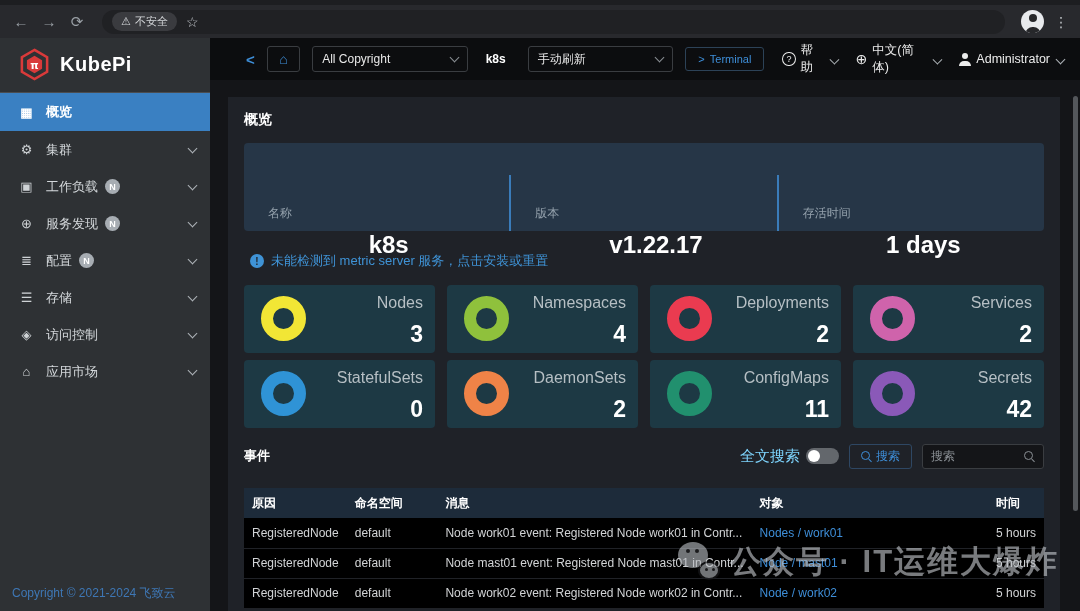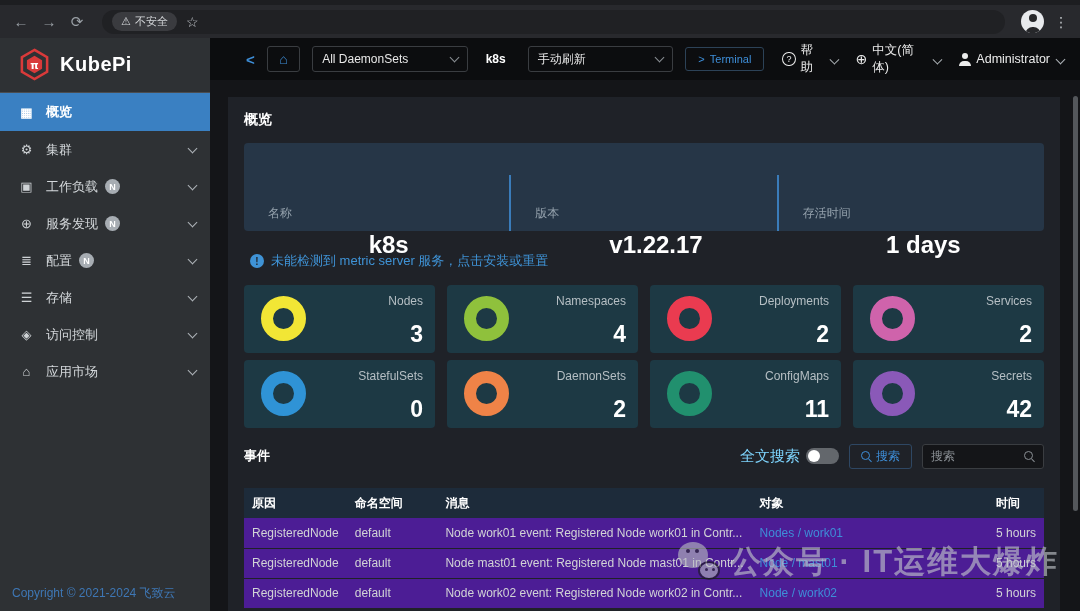--- a/index.html
+++ b/index.html
@@ -78,21 +78,21 @@
 
   .warning { margin:21px 0 0 6px; display:flex; align-items:center; gap:7px; color:#3f93d6; font-size:13px; }
   .info-ico { width:14px; height:14px; border-radius:50%; background:#3f93d6; color:#1f2228; font-size:10px;
               font-weight:bold; display:flex; align-items:center; justify-content:center; flex:none; }
   .warning a { color:#3f93d6; text-decoration:none; }
 
   .stat-grid { margin-top:15px; display:grid; grid-template-columns:repeat(4,1fr); gap:7px 12px; }
   .stat-card { height:68px; background:#1d3944; border-radius:4px; position:relative; }
   .donut { position:absolute; left:17px; top:11px; width:45px; height:45px; border-radius:50%;
            border:12px solid #ccc; }
-  .stat-label { position:absolute; top:9px; right:12px; color:#b6bfc4; font-size:12px; }
+  .stat-label { position:absolute; top:9px; right:12px; color:#b6bfc4; font-size:16px; }
   .stat-value { position:absolute; bottom:5px; right:12px; color:#fff; font-size:23px; font-weight:bold; }
 
   .events-head { margin-top:14px; height:28px; display:flex; align-items:center; }
   .events-title { color:#fff; font-size:13px; font-weight:bold; }
   .events-right { margin-left:auto; display:flex; align-items:center; gap:10px; }
   .toggle-label { color:#7dd3fc; font-size:15px; }
   .toggle { width:33px; height:16px; border-radius:8px; background:#63676c; position:relative; cursor:pointer; margin-left:-4px; }
   .toggle::before { content:""; position:absolute; left:2px; top:2px; width:12px; height:12px; border-radius:50%; background:#fff; }
   .search-btn { height:25px; border:1px solid #2e4763; border-radius:3px; background:transparent; color:#3e8ed8;
                 font-size:12px; display:flex; align-items:center; gap:4px; padding:0 11px; cursor:pointer;
@@ -104,21 +104,21 @@
   .mag.gray::after { background:#8a8f94; }
   .search-box { width:122px; height:25px; background:#141518; border:1px solid #3a3d41; border-radius:3px;
                 display:flex; align-items:center; padding:0 8px; }
   .search-box input { flex:1; background:transparent; border:none; outline:none; color:#cfd3d6; font-size:12px; width:80px;
                       font-family:"Liberation Sans", sans-serif; }
   .search-box input::placeholder { color:#8a8f94; }
 
   table.events { width:100%; border-collapse:collapse; margin-top:18px; }
   table.events thead th { background:#1d2b3a; color:#fff; font-size:12px; font-weight:bold; text-align:left;
                           height:30px; padding:0 8px; }
-  table.events tbody td { background:#4c1d95; color:#d2d4d6; font-size:12px; height:30px; padding:0 8px;
+  table.events tbody td { background:#000000; color:#d2d4d6; font-size:12px; height:30px; padding:0 8px;
                           border-bottom:1px solid #202227; white-space:nowrap; overflow:hidden; }
   table.events a { color:#3e8ed8; text-decoration:none; }
   .col-reason { width:96px; } .col-ns { width:96px; } .col-msg { width:255px; } .col-obj { width:255px; }
 
   .scrollbar { position:absolute; right:2px; top:58px; width:5px; height:415px; background:#54575b; border-radius:3px; }
 
   
   .watermark { position:absolute; left:468px; top:503px; display:flex; align-items:center; gap:8px;
                pointer-events:none; opacity:.62; }
   .wm-ico { width:44px; height:40px; position:relative; flex:none; }
@@ -211,21 +211,21 @@
   </div>
 
   <div class="main">
 
     <div class="topbar">
       <span class="back-chev">&lt;</span>
       <span class="home-btn">
         <span>⌂</span>
       </span>
       <div class="select sel-ns">
-        <span>All DaemonSets</span>
+        <span>All Copyright</span>
         <span class="chev"></span>
       </div>
       <span class="cluster-name">k8s</span>
       <div class="select sel-refresh">
         <span>手动刷新</span>
         <span class="chev"></span>
       </div>
 
       <div class="topbar-right">
         <span class="terminal-btn">

